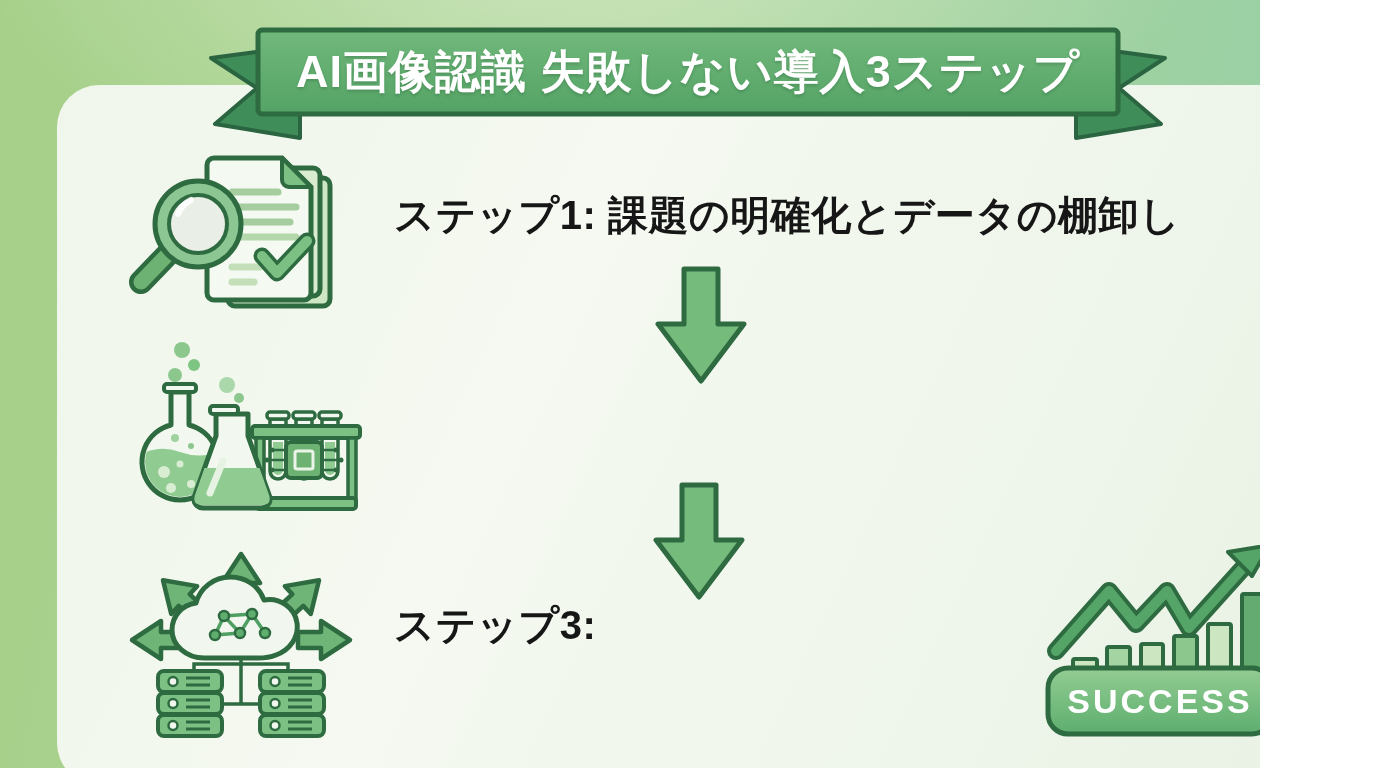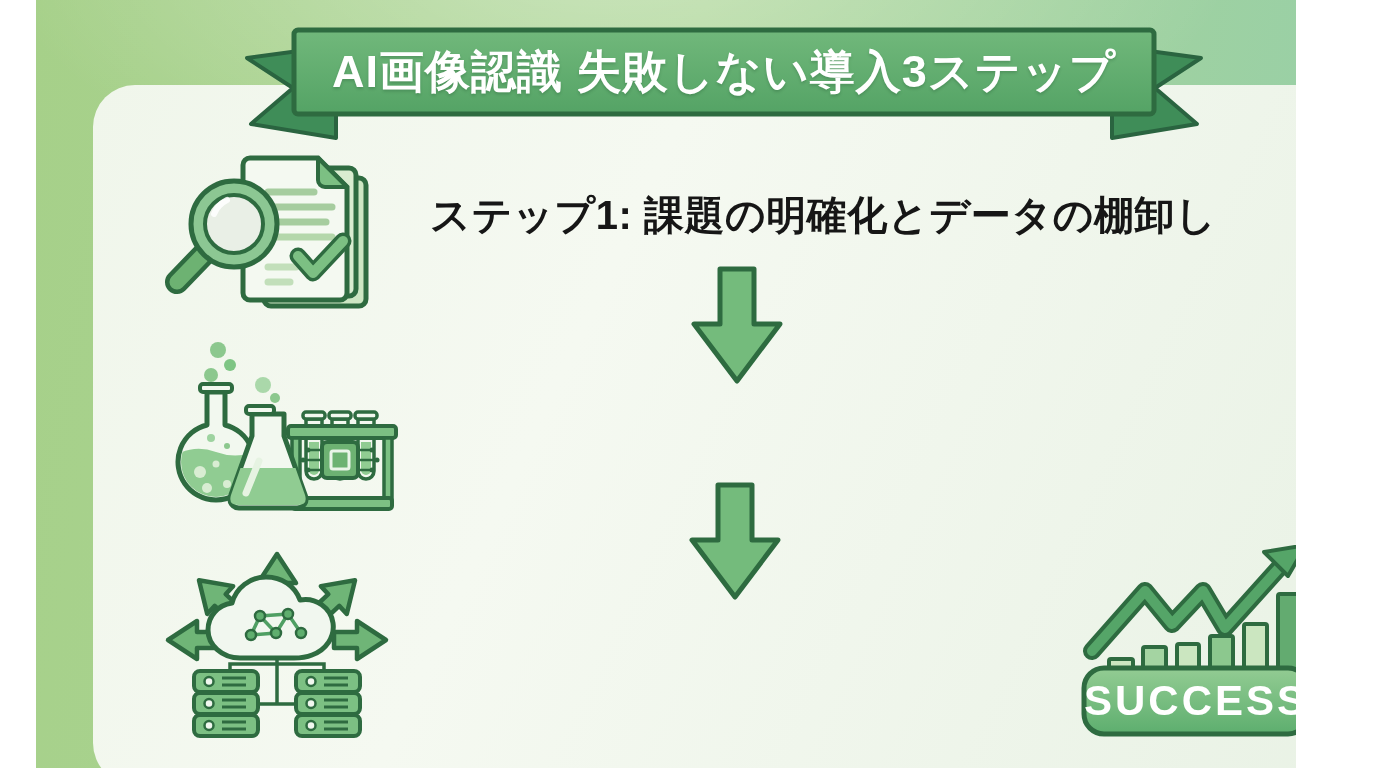--- a/index.html
+++ b/index.html
@@ -2,21 +2,20 @@
 <html><head>
 <meta charset="utf-8">
 <style>
   html,body{margin:0;padding:0;}
   .stage{
     position:relative;width:1260px;height:768px;overflow:hidden;
     font-family:"Liberation Sans","DejaVu Sans",sans-serif;
     background:
       radial-gradient(ellipse 1000px 420px at 46% -6%, rgba(255,255,255,0.38), rgba(255,255,255,0) 62%),
       linear-gradient(100deg,#a6d089 0%,#abd595 48%,#97cfa8 100%);
-    margin-left: 36px;
   }
   .panel{
     position:absolute;left:57px;top:85px;width:1262px;height:700px;border-radius:42px;
     background:linear-gradient(115deg,#f0f6eb 0%,#f5f9f1 38%,#e9f2e5 100%);
   }
   .ribbon-svg{position:absolute;left:203px;top:26px;width:970px;height:118px;}
   .ribbon-title{
     position:absolute;left:258px;top:30px;width:860px;height:84px;
     display:flex;align-items:center;justify-content:center;
     color:#ffffff;font-size:45px;font-weight:800;letter-spacing:1px;white-space:nowrap;
@@ -33,21 +32,21 @@
   }
   .label-1{left:394px;top:187px;}
   .label-2{left:394px;top:407px;}
   .label-3{left:394px;top:597px;}
   .flow-arrow{position:absolute;width:98px;height:122px;}
   .arrow-1{left:652px;top:264px;}
   .arrow-2{left:650px;top:480px;}
   .success-label{
     position:absolute;left:1048px;top:667px;width:224px;height:68px;
     display:flex;align-items:center;justify-content:center;
-    color:#ffffff;font-size:42px;font-weight:800;letter-spacing:3px;
+    color:#ffffff;font-size:34px;font-weight:800;letter-spacing:3px;
   }
   svg{display:block;width:100%;height:100%;}
 </style>
 </head>
 <body>
 
 <div class="stage">
 
   <div class="panel"></div>
 
@@ -214,20 +213,21 @@
             <line x1="170" y1="139" x2="194" y2="139"></line>
           <line x1="170" y1="154" x2="194" y2="154"></line>
             <line x1="170" y1="161" x2="194" y2="161"></line>
           <line x1="170" y1="176" x2="194" y2="176"></line>
             <line x1="170" y1="183" x2="194" y2="183"></line>
         </g>
       </g>
     </svg>
   </div>
   <div class="step-label label-3">
+    <div>ステップ3:</div>
   </div>
 
   <div class="icon success-art">
     <svg viewBox="0 0 240 206" aria-hidden="true">
       <defs>
         <linearGradient id="badgeg" x1="0" y1="0" x2="0" y2="1">
           <stop offset="0" stop-color="#93cc93"></stop>
             <stop offset="1" stop-color="#5dae6e"></stop>
         </linearGradient>
       </defs>

